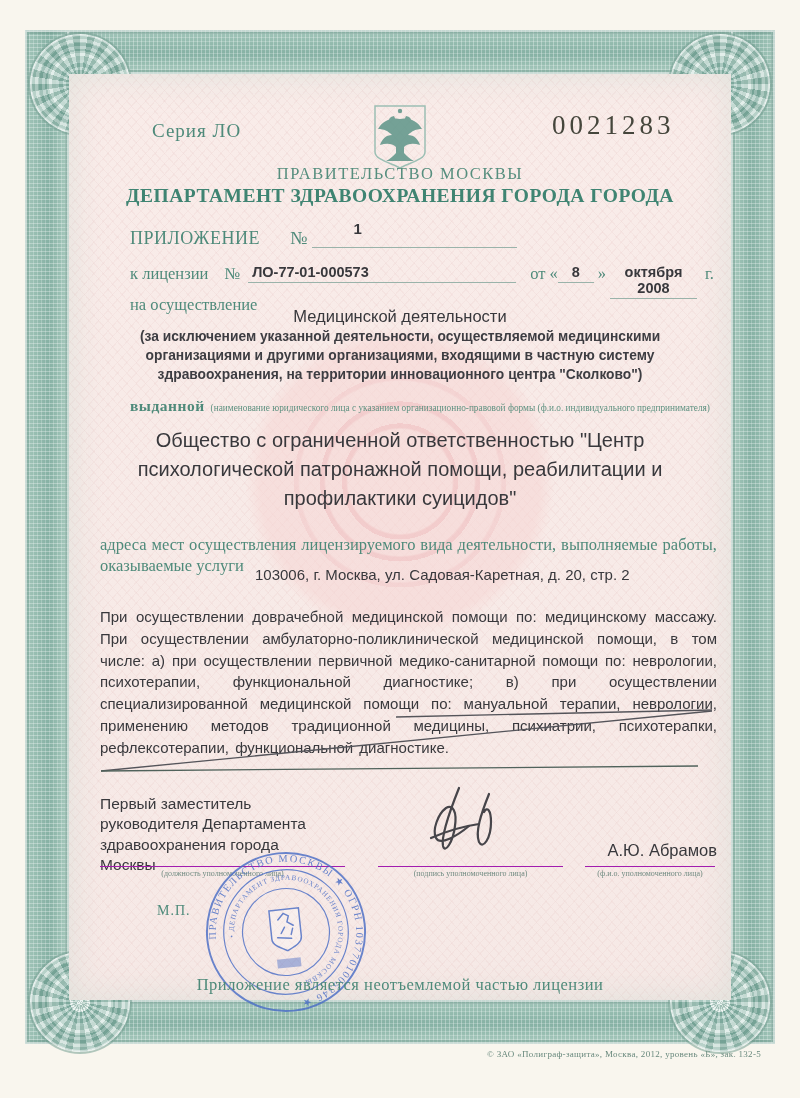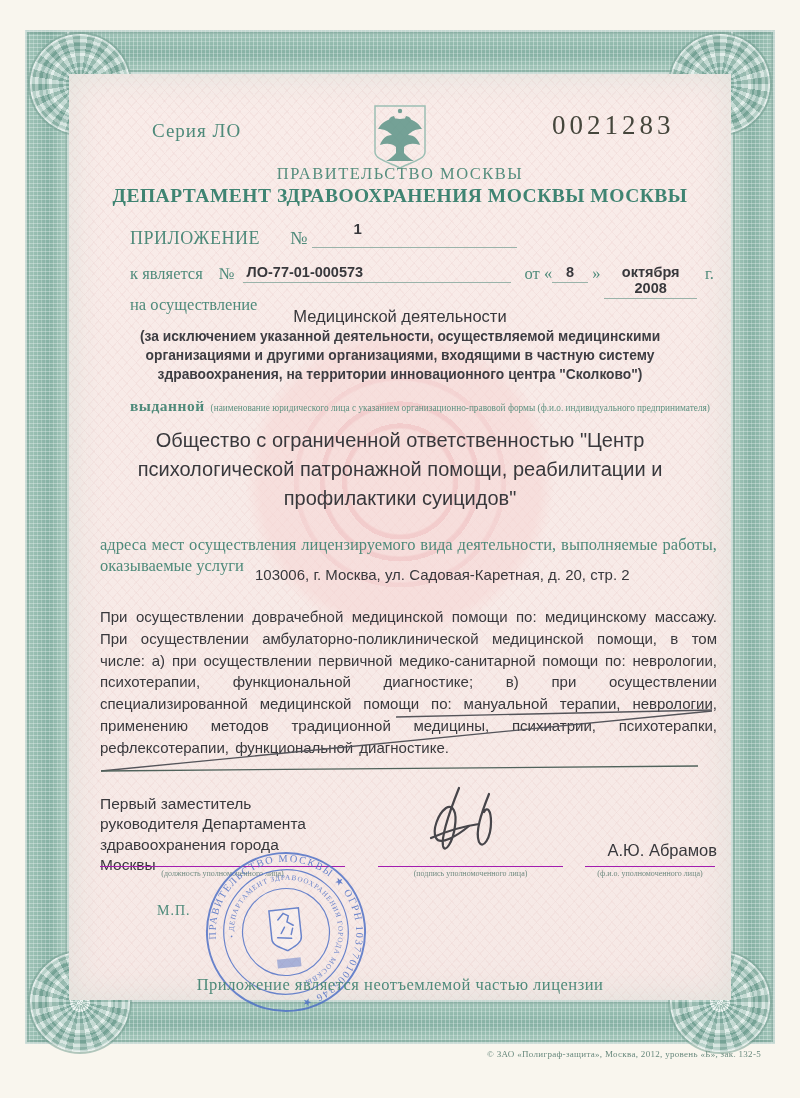--- a/index.html
+++ b/index.html
@@ -130,32 +130,32 @@
         <circle cx="32" cy="8" r="2.2"></circle>
         <path d="M26,13 q-6,1 -5,6 q4,3 8,1 z"></path>
         <path d="M38,13 q6,1 5,6 q-4,3 -8,1 z"></path>
         <path d="M32,16 C24,14 14,18 10,26 C16,26 20,28 24,32 C18,32 14,36 12,42 C18,40 24,40 28,44 L28,50 C24,54 22,56 18,58 L46,58 C42,56 40,54 36,50 L36,44 C40,40 46,40 52,42 C50,36 46,32 40,32 C44,28 48,26 54,26 C50,18 40,14 32,16 Z"></path>
       </g>
     </svg>
 
     <div class="abs serial">0021283</div>
 
     <div class="abs center gov">ПРАВИТЕЛЬСТВО МОСКВЫ</div>
-    <div class="abs center dept">ДЕПАРТАМЕНТ ЗДРАВООХРАНЕНИЯ МОСКВЫ МОСКВЫ</div>
+    <div class="abs center dept">ДЕПАРТАМЕНТ ЗДРАВООХРАНЕНИЯ ГОРОДА ГОРОДА</div>
 
     <div class="form-row teal attach-row">
       <span>ПРИЛОЖЕНИЕ</span>
       <span class="numero">№</span>
       <span class="fill attach-fill">
           <span class="val">1</span>
         </span>
     </div>
 
     <div class="form-row teal lic-row">
-      <span>к является</span>
+      <span>к лицензии</span>
       <span class="numero">№</span>
       <span class="fill lic-fill">
           <span class="val">ЛО-77-01-000573</span>
         </span>
       <span class="from-label">от «</span>
       <span class="fill day-fill">
           <span class="val">8</span>
         </span>
       <span class="quote">»</span>
       <span class="fill month-fill">

